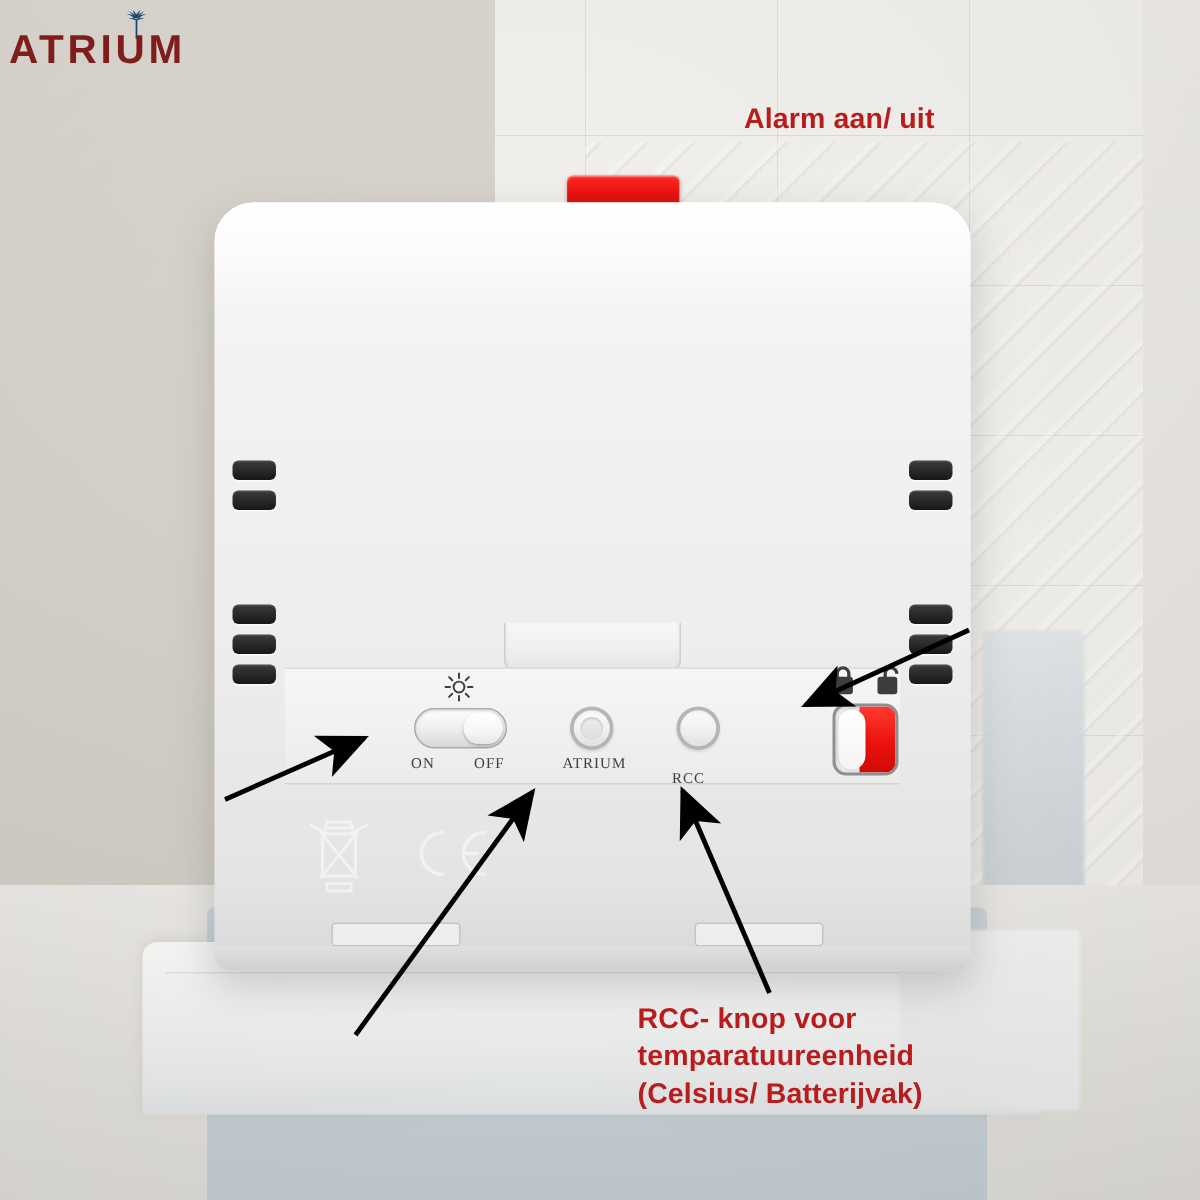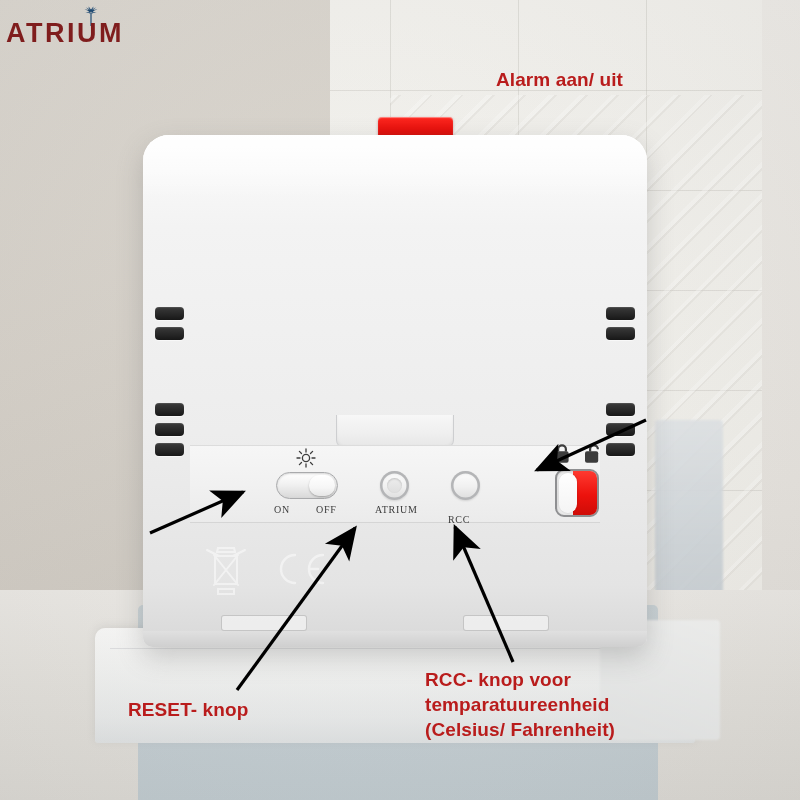--- a/index.html
+++ b/index.html
@@ -508,18 +508,17 @@
     <line x1="646" y1="420" x2="537" y2="470" stroke="#000" stroke-width="3.2" marker-end="url(#ah)"></line>
 
     <line x1="150" y1="533" x2="243" y2="492" stroke="#000" stroke-width="3.2" marker-end="url(#ah)"></line>
 
     <line x1="237" y1="690" x2="355" y2="528" stroke="#000" stroke-width="3.2" marker-end="url(#ah)"></line>
 
     <line x1="513" y1="662" x2="455" y2="527" stroke="#000" stroke-width="3.2" marker-end="url(#ah)"></line>
   </svg>
 
   <div class="anno" id="anno-alarm">Alarm aan/ uit</div>
-  <div class="anno" id="anno-reset">RESET- knop</div>
   <div class="anno" id="anno-rcc">RCC- knop voor
 temparatuureenheid
-(Celsius/ Fahrenheit)</div>
+(Celsius/ Batterijvak)</div>
 
 </div>
 
 </body></html>

